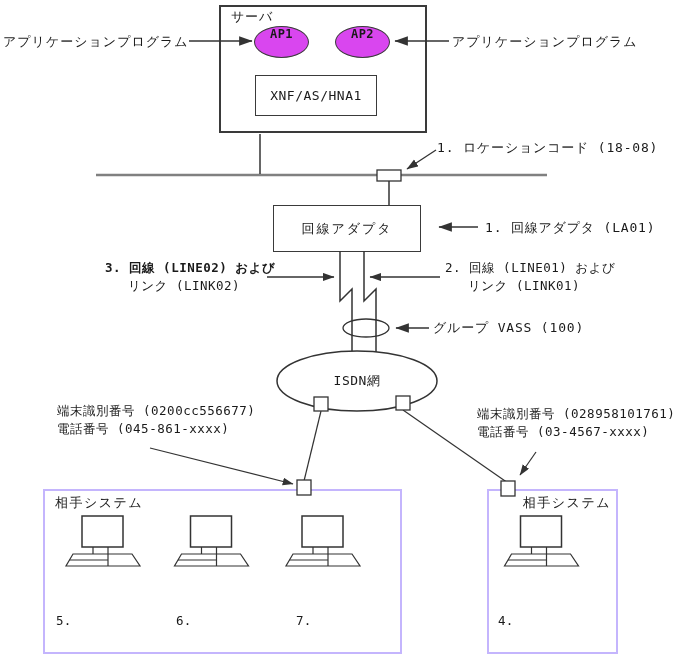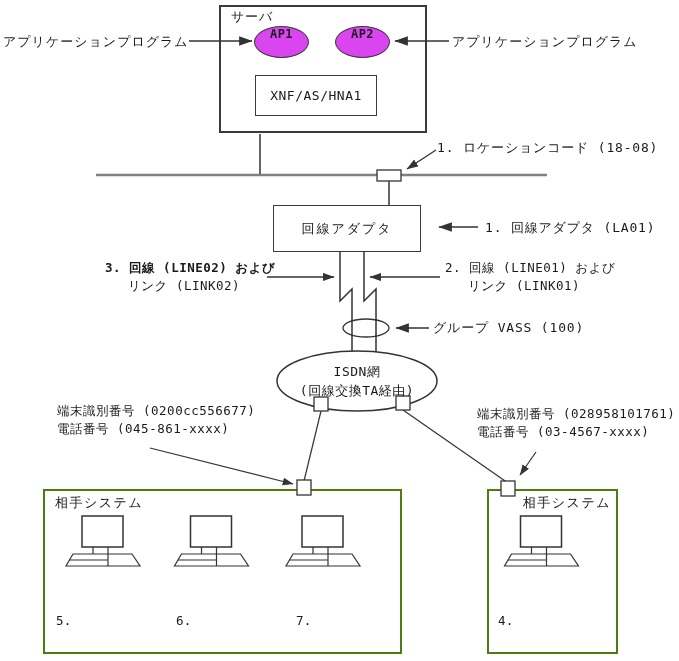--- a/index.html
+++ b/index.html
@@ -6,21 +6,21 @@
   body{width:679px;height:661px;position:relative;overflow:hidden;
        font-family:"DejaVu Sans Mono","DejaVu Sans",sans-serif;color:#1a1a1a;}
   .lbl{position:absolute;font-size:12.5px;line-height:14px;white-space:pre;letter-spacing:0.5px;}
   .lbl13{position:absolute;font-size:13px;line-height:15px;white-space:pre;letter-spacing:0.8px;}
   .box{position:absolute;border:2px solid #3a3a3a;background:#ffffff;box-sizing:border-box;}
   .thinbox{position:absolute;border:1.5px solid #3a3a3a;background:#ffffff;box-sizing:border-box;
            display:flex;align-items:center;justify-content:center;}
   .ellipse{position:absolute;border:1.5px solid #3a3a3a;border-radius:50%;background:#d946ef;
            box-sizing:border-box;display:flex;align-items:flex-start;justify-content:center;
            font-size:12px;letter-spacing:0.5px;font-weight:bold;}
-  .partner{position:absolute;border:2px solid #4d7c0f;background:#ffffff;box-sizing:border-box;}
+  .partner{position:absolute;border:2px solid #c4b5fd;background:#ffffff;box-sizing:border-box;}
   .slu{position:absolute;font-size:12.5px;line-height:17.5px;white-space:pre;letter-spacing:0.3px;}
   #isdn-label{position:absolute;left:277px;top:353px;width:160px;height:55px;z-index:10;
       display:flex;flex-direction:column;align-items:center;justify-content:center;
       font-size:13px;line-height:19px;letter-spacing:0.5px;text-align:center;}
   svg.layer{position:absolute;left:0;top:0;z-index:5;pointer-events:none;}
 </style>
 </head>
 <body>
 
 <div class="box" style="left:219px;top:5px;width:208px;height:128px;">
@@ -50,21 +50,20 @@
 
 <div class="lbl" style="left:105px;top:261px;font-weight:bold;">3. 回線 (LINE02) および</div>
 <div class="lbl" style="left:128px;top:279px;">リンク (LINK02)</div>
 <div class="lbl" style="left:445px;top:261px;">2. 回線 (LINE01) および</div>
 <div class="lbl" style="left:468px;top:279px;">リンク (LINK01)</div>
 
 <div class="lbl13" style="left:433px;top:320px;">グループ VASS (100)</div>
 
 <div id="isdn-label">
   <span>ISDN網</span>
-  <span>(回線交換TA経由)</span>
 </div>
 
 <div class="lbl" style="left:57px;top:404px;">端末識別番号 (0200cc556677)</div>
 <div class="lbl" style="left:57px;top:422px;">電話番号 (045-861-xxxx)</div>
 <div class="lbl" style="left:477px;top:407px;">端末識別番号 (028958101761)</div>
 <div class="lbl" style="left:477px;top:425px;">電話番号 (03-4567-xxxx)</div>
 
 <div class="partner" style="left:43px;top:489px;width:359px;height:165px;">
   <div class="lbl13" style="left:10px;top:4px;letter-spacing:1.5px;">相手システム</div>
 

